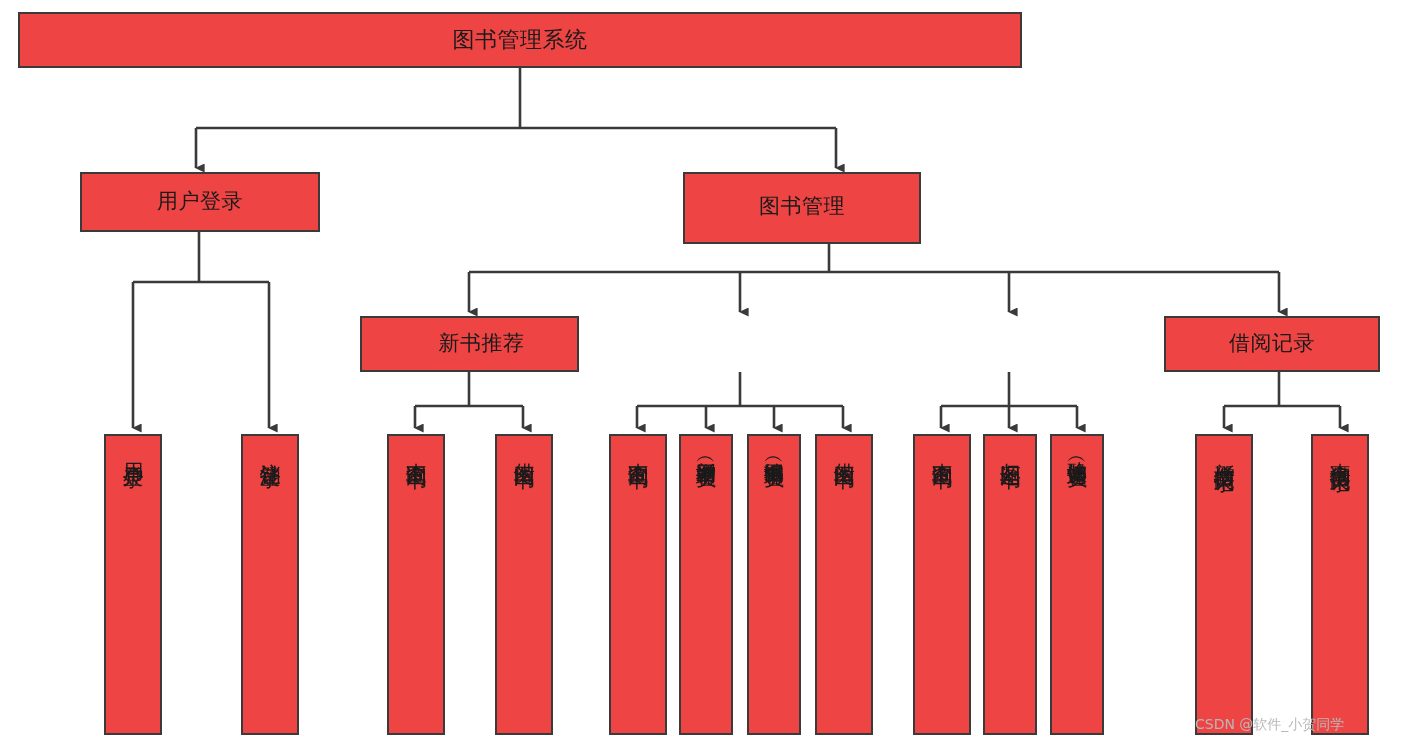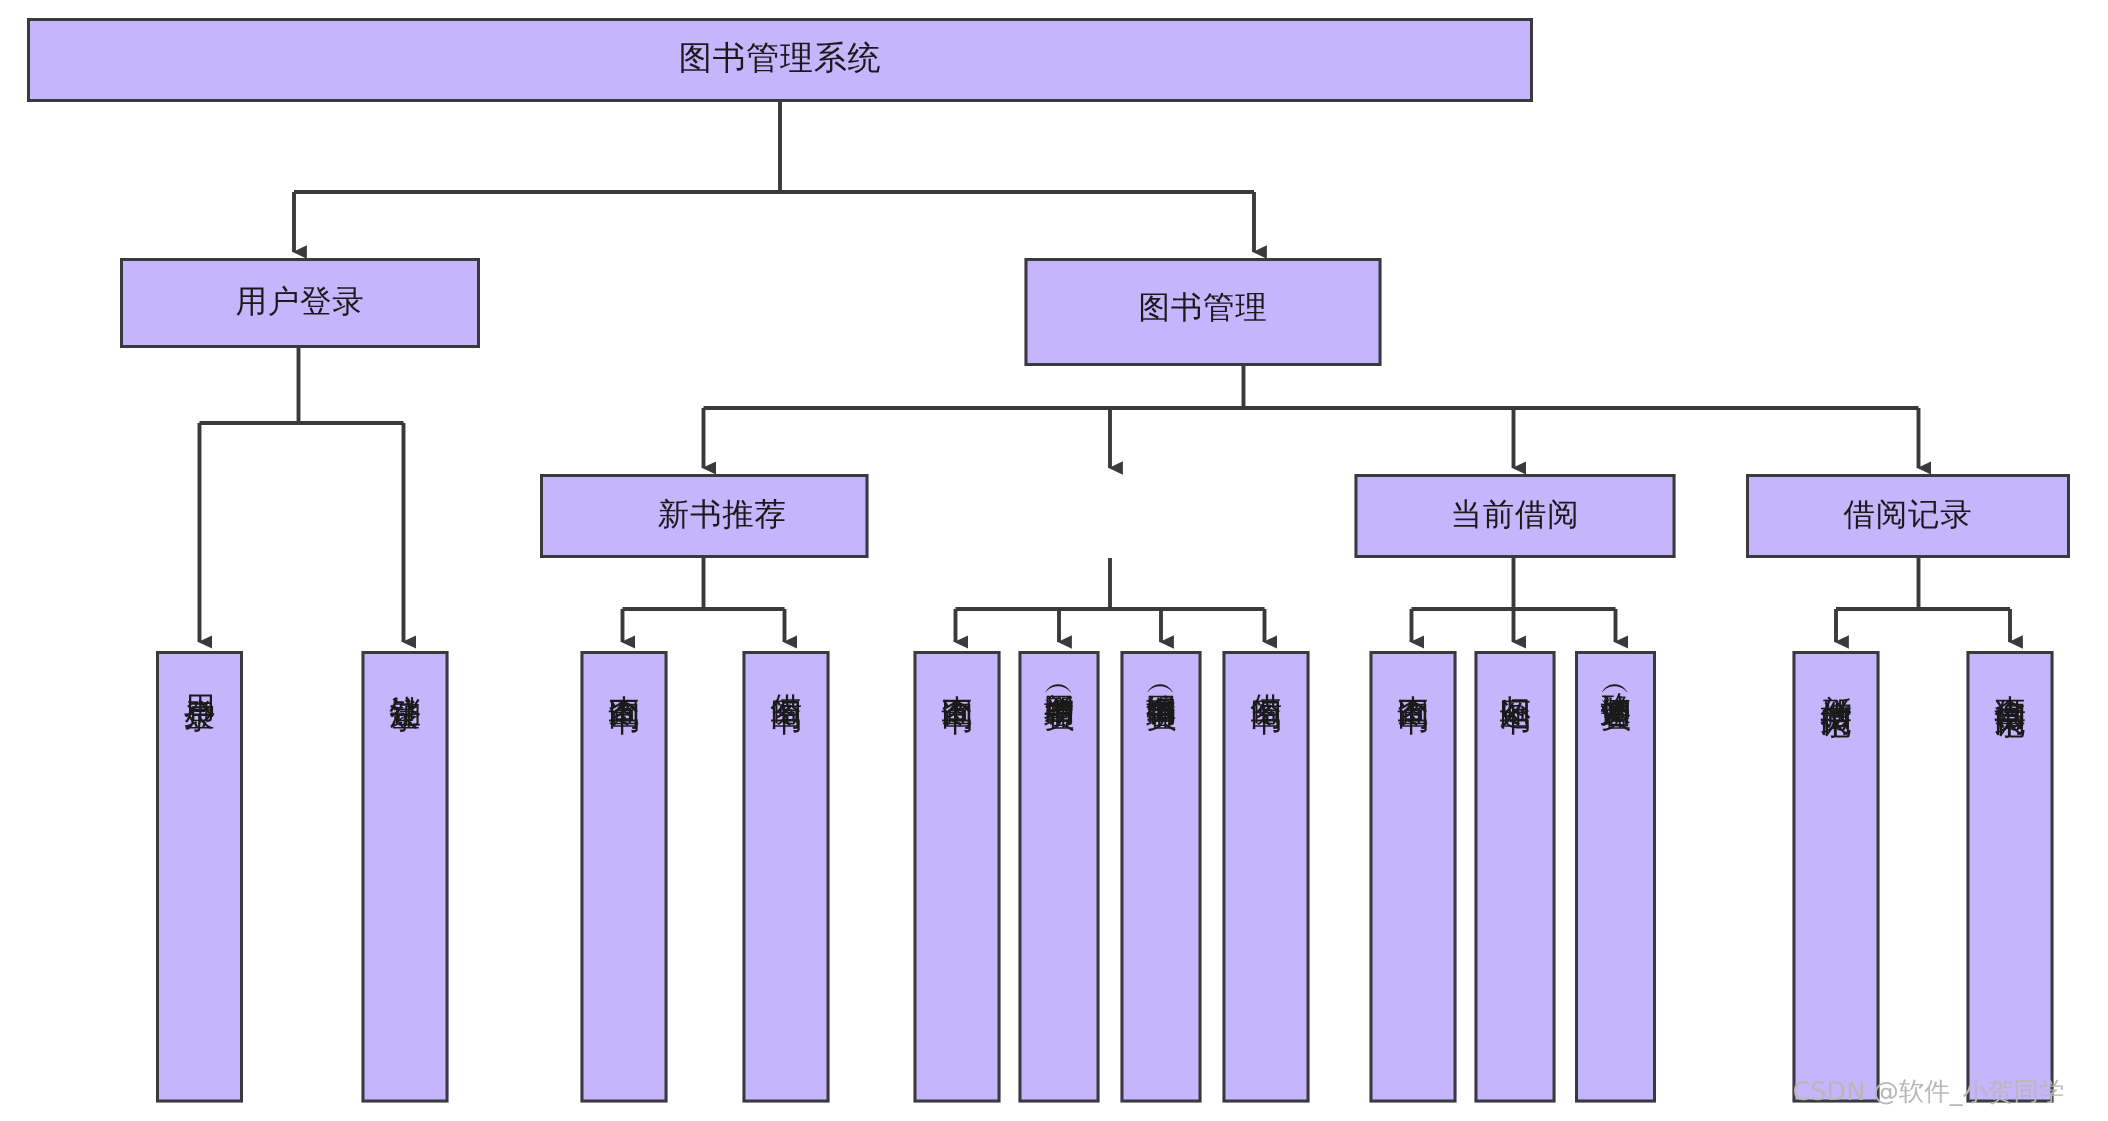--- a/index.html
+++ b/index.html
@@ -22,21 +22,21 @@
     position: absolute;
     left: 0;
     top: 0;
     width: 1405px;
     height: 747px;
     pointer-events: none;
   }
   .node {
     position: absolute;
     box-sizing: border-box;
-    background: #c4b5fd;
+    background: #ef4444;
     border: 2.5px solid #3a3a3a;
     display: flex;
     align-items: center;
     justify-content: center;
     color: #1a1a1a;
     z-index: 2;
   }
   .node .lbl {
     display: block;
     text-align: center;
@@ -64,21 +64,21 @@
     line-height: 1.06;
     letter-spacing: 2px;
     white-space: nowrap;
   }
   .node.vert.tall .lbl {
     font-size: 20px;
     letter-spacing: 1px;
   }
   .watermark {
     position: absolute;
-    font-size: 17px;
+    font-size: 14px;
     color: #b8b8b8;
     white-space: nowrap;
     z-index: 5;
     font-family: "DejaVu Sans", "Liberation Sans", sans-serif;
   }
 </style>
 </head>
 <body>
 
 <div id="canvas">
@@ -143,23 +143,20 @@
 
   <div class="node horiz" style="left:683px; top:172px; width:238px; height:72px;font-family:Liberation Mono, monospace;">
     <span class="lbl">图书管理</span>
   </div>
 
   <div class="node horiz" style="left:360px; top:316px; width:219px; height:56px;padding-left:24px;">
     <span class="lbl">新书推荐</span>
   </div>
 
 
-  <div class="node horiz" style="left:903px; top:316px; width:214px; height:56px;">
-    <span class="lbl">当前借阅</span>
-  </div>
 
   <div class="node horiz" style="left:1164px; top:316px; width:216px; height:56px;">
     <span class="lbl">借阅记录</span>
   </div>
 
   <div class="node vert" style="left:104px; top:434px; width:58px; height:301px;">
     <span class="lbl">用户登录</span>
   </div>
 
   <div class="node vert" style="left:241px; top:434px; width:58px; height:301px;">

